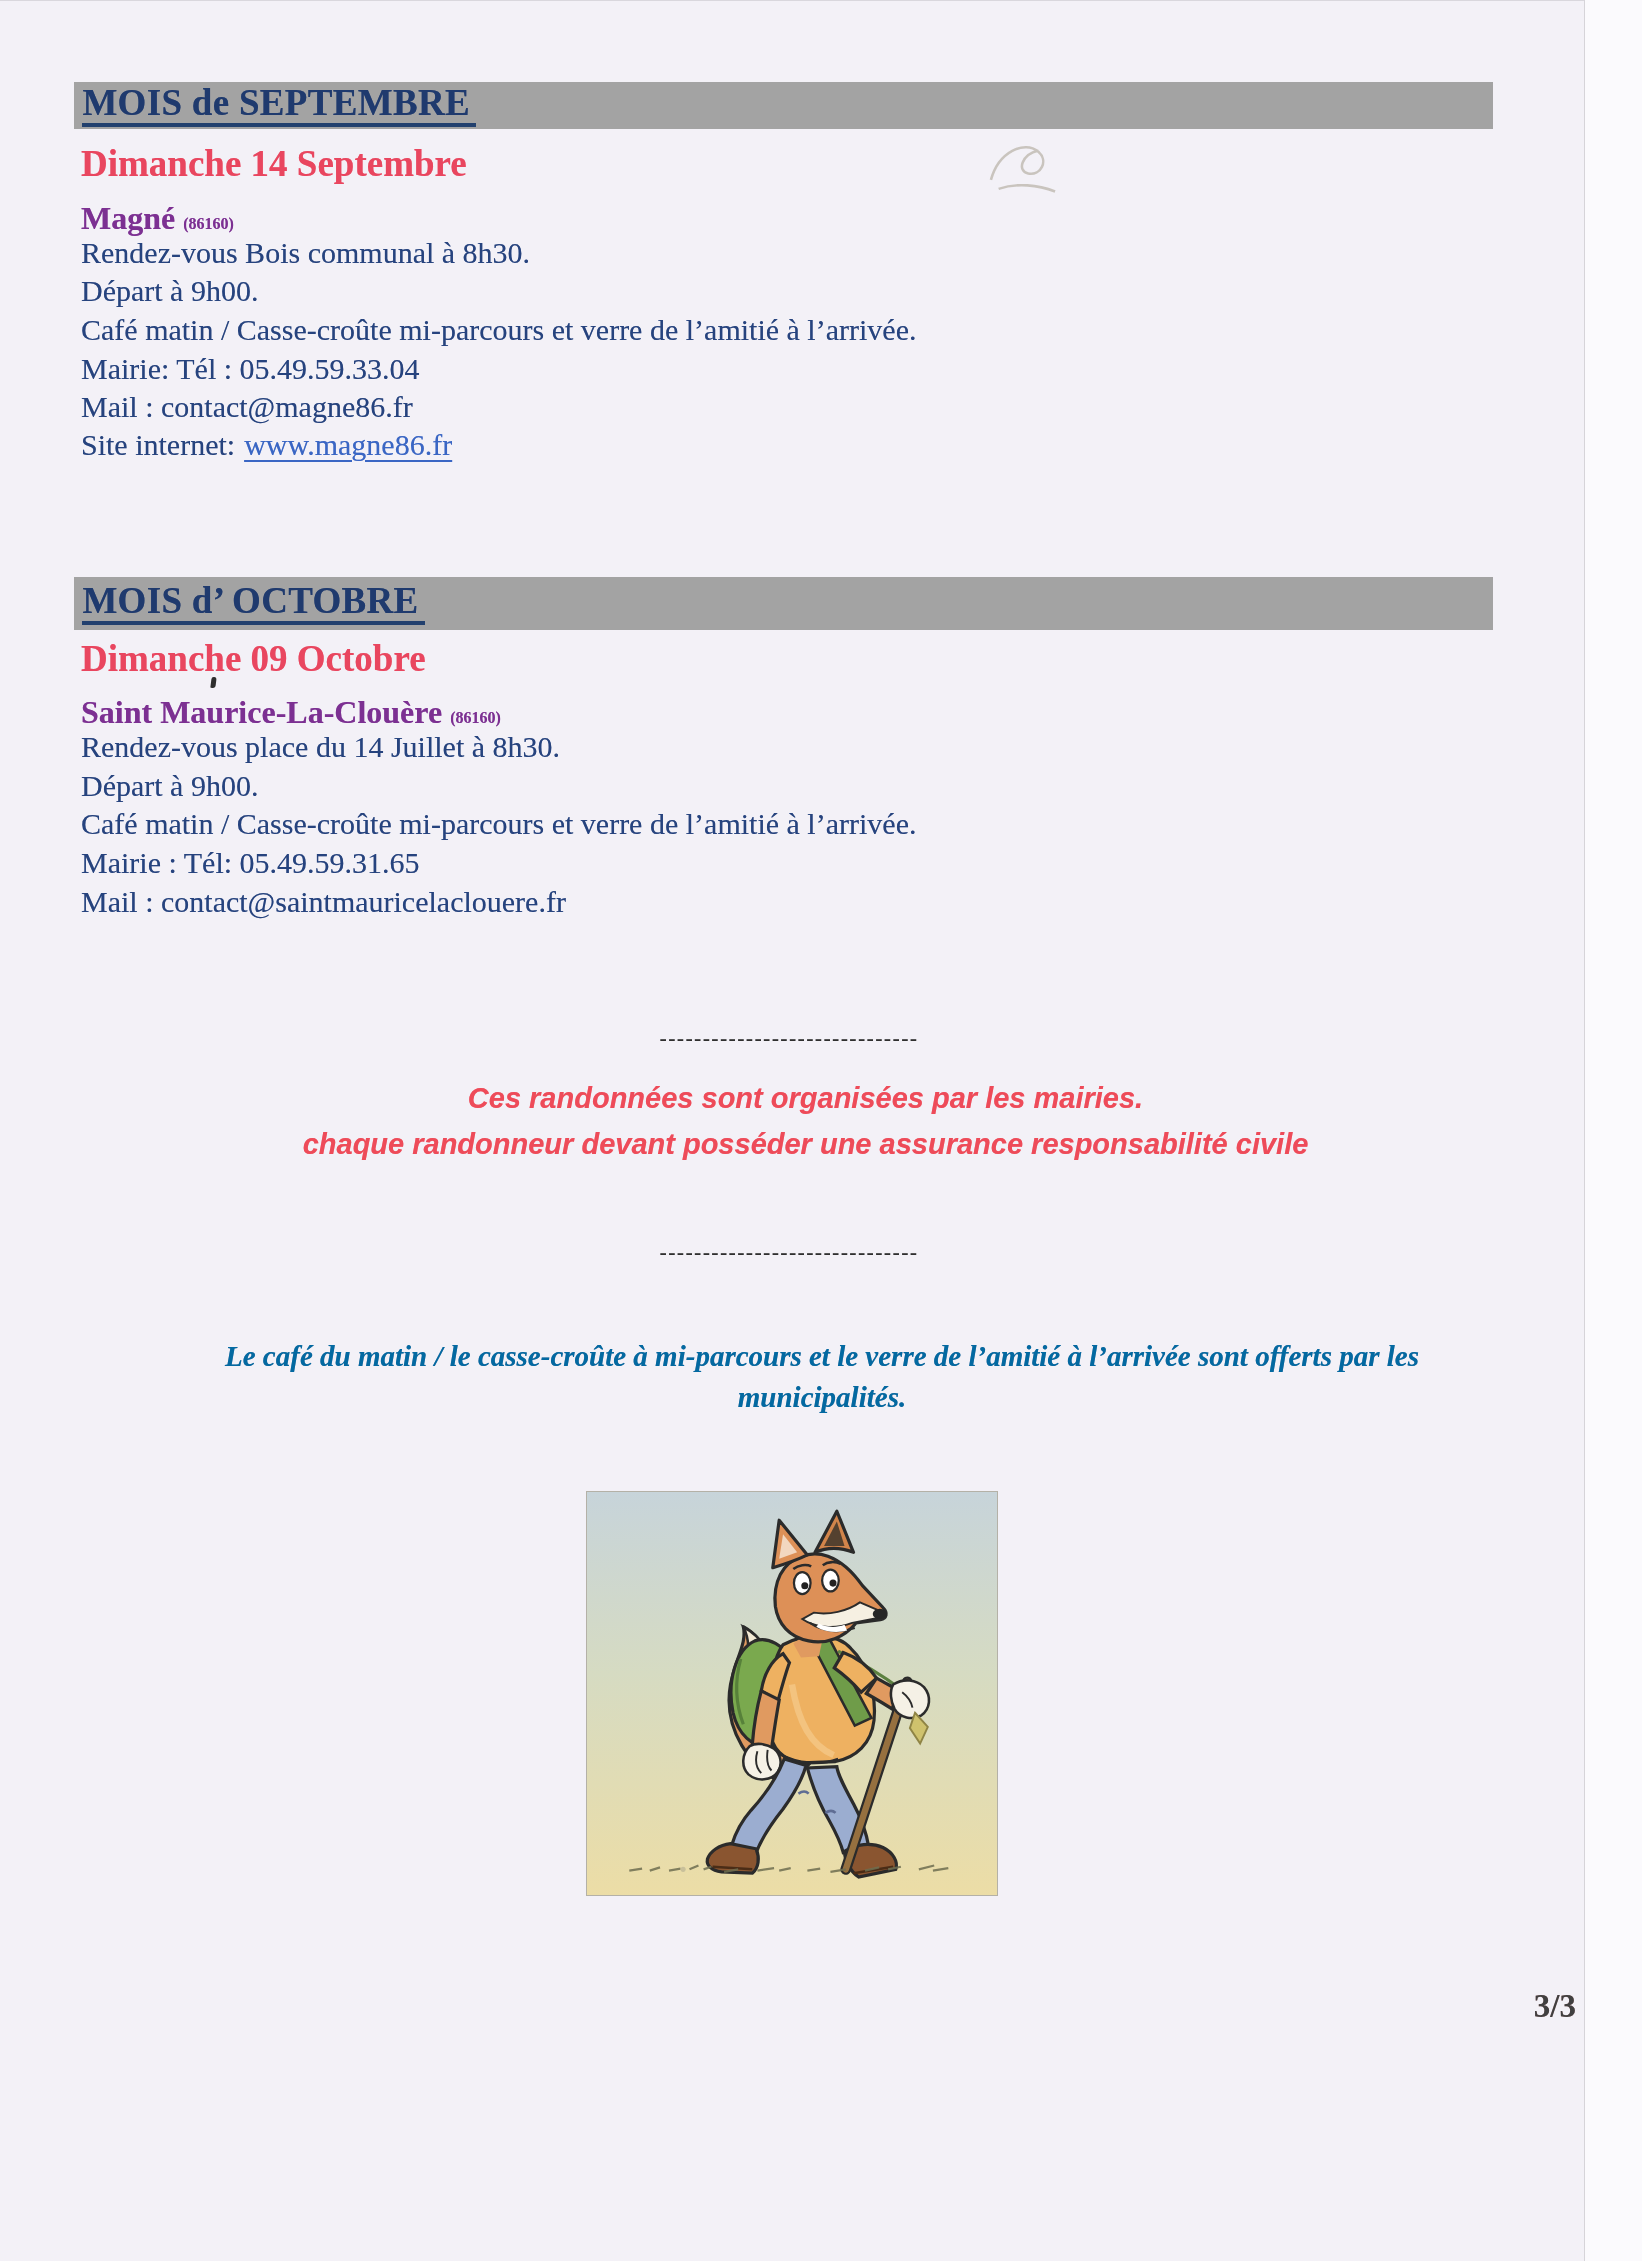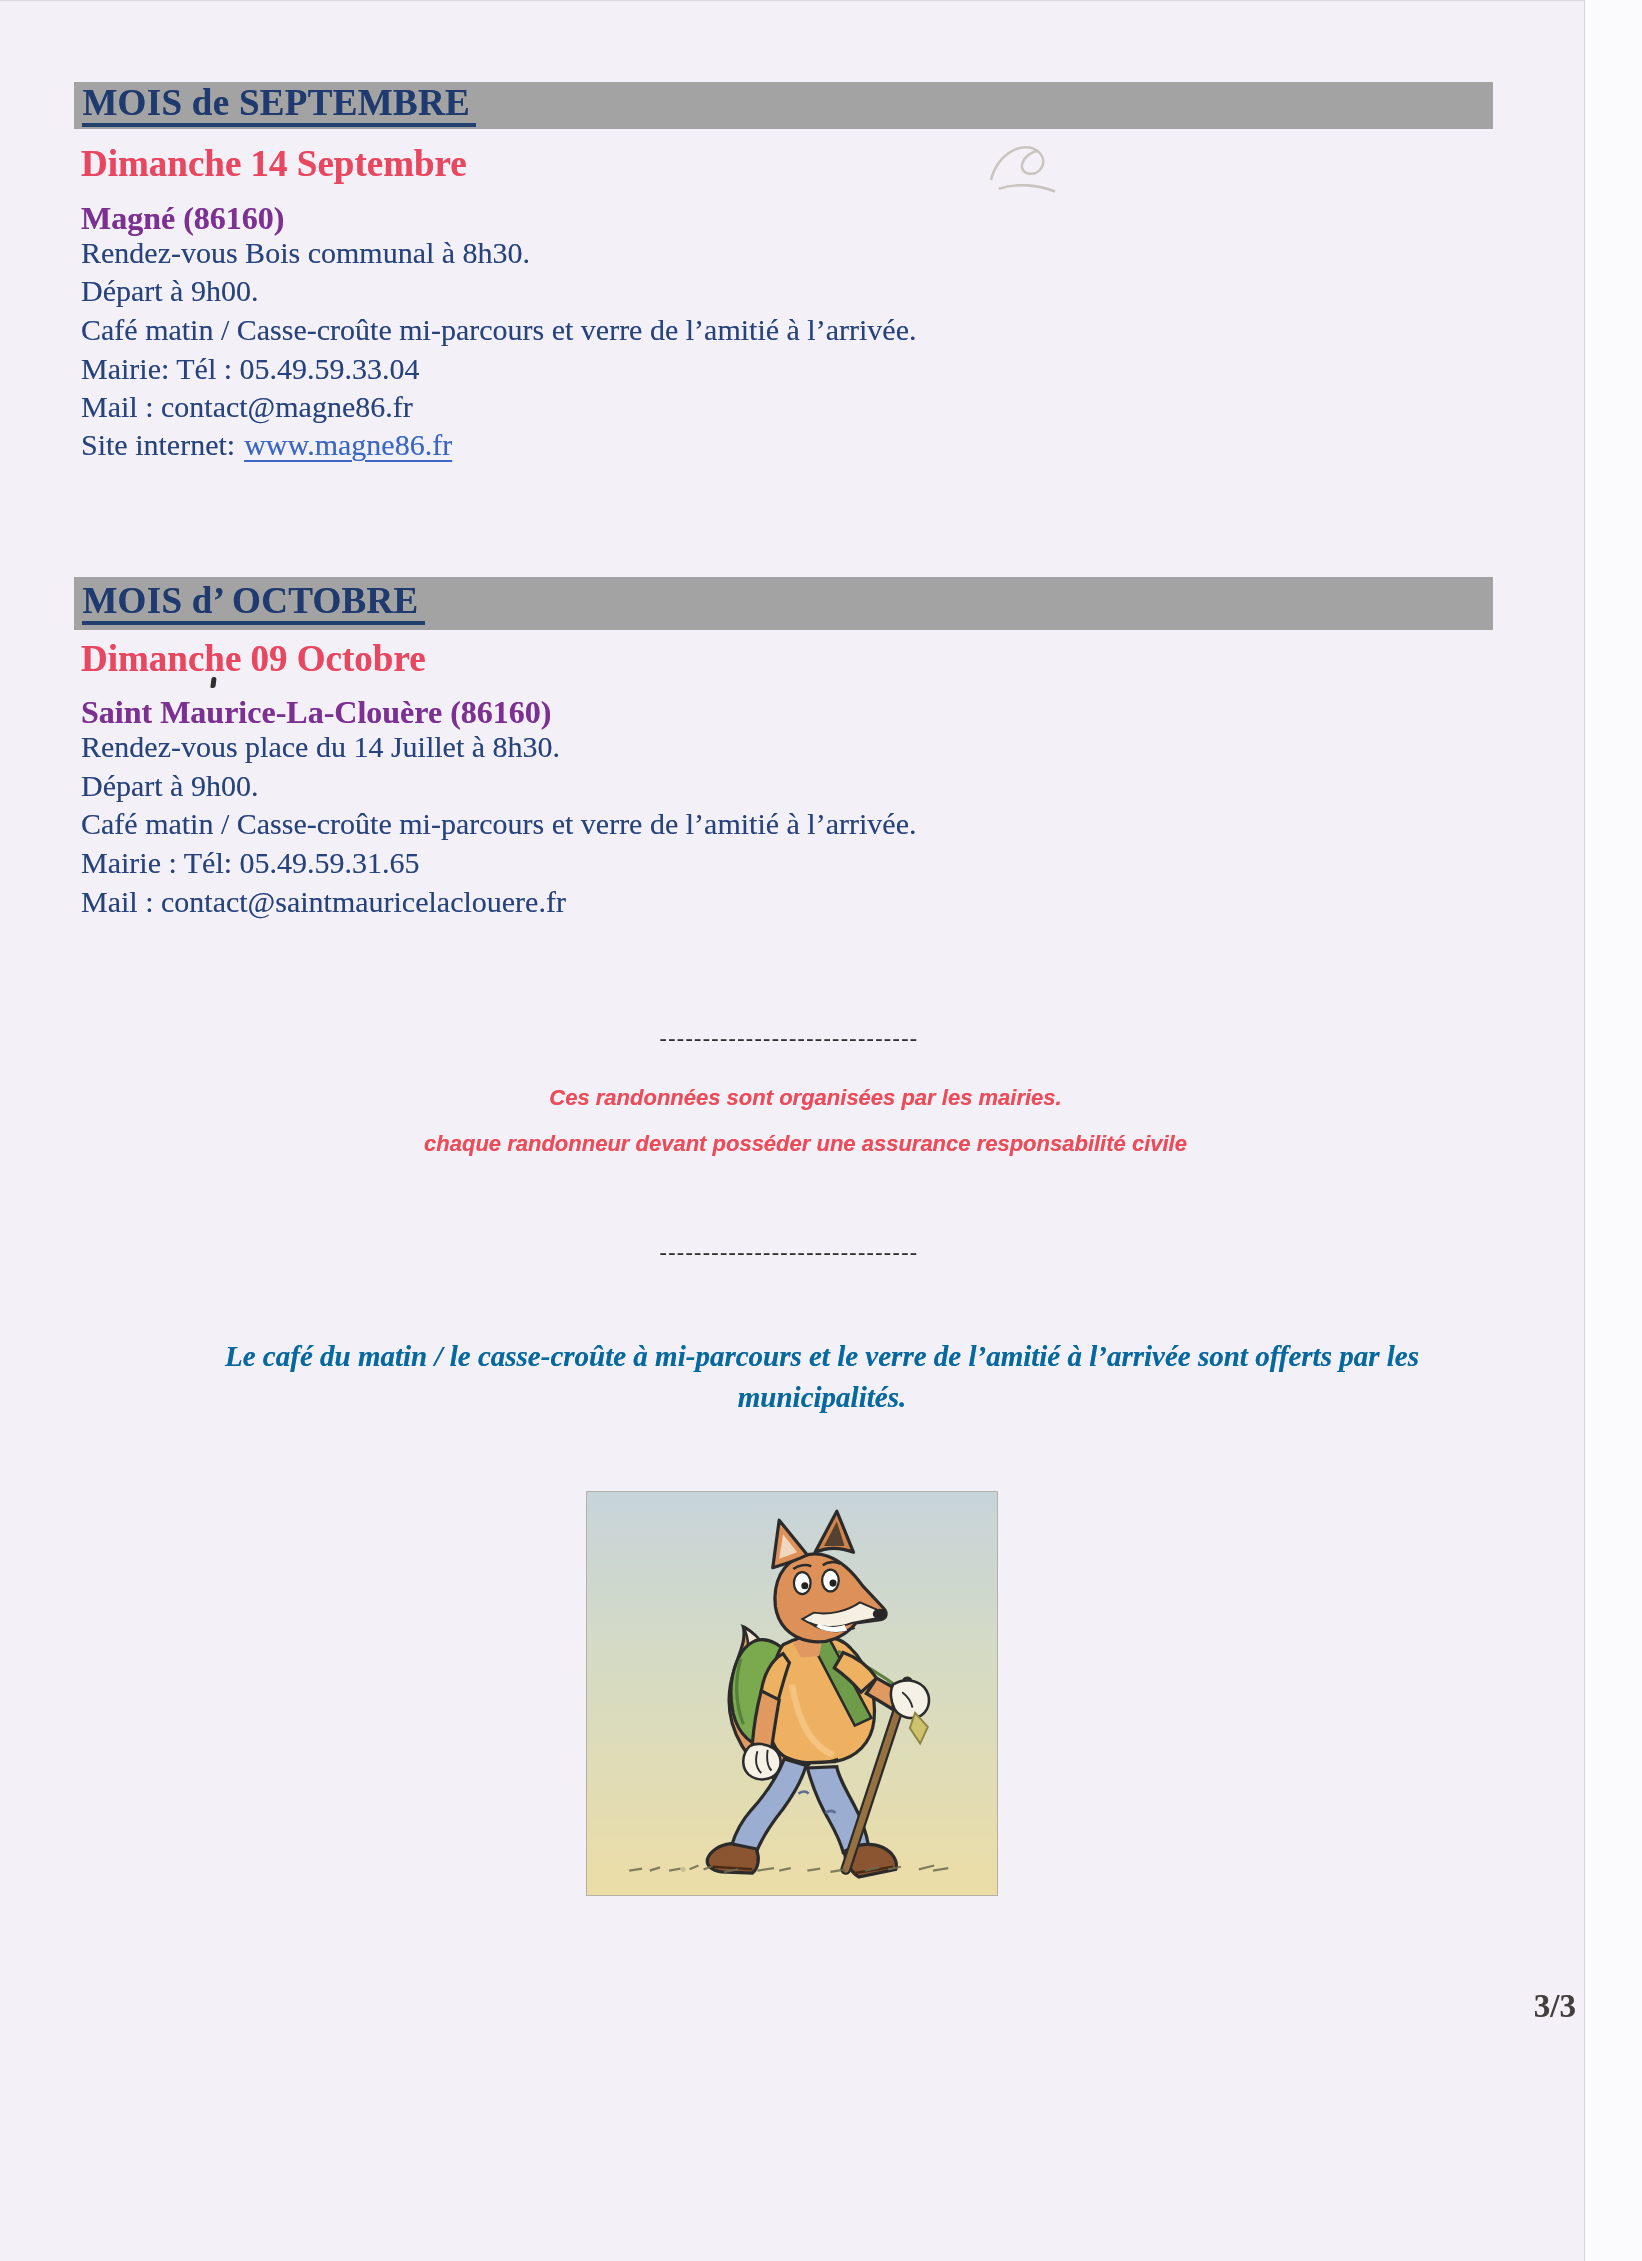--- a/index.html
+++ b/index.html
@@ -33,36 +33,36 @@
   }
   .date-heading{
     position:absolute;left:81px;margin:0;
     font-size:37px;font-weight:700;color:#e9465f;line-height:39px;
     text-shadow:0 0 0.6px rgba(233,70,95,.55);
   }
   .loc{
     position:absolute;left:81px;margin:0;color:#7c3092;line-height:36px;
     font-size:32px;font-weight:700;text-shadow:0 0 0.6px rgba(124,48,146,.55);
   }
-  .loc .postal{font-size:32px;}
+  .loc .postal{font-size:16px;}
   .bline{
     position:absolute;left:81px;font-size:30px;line-height:33px;color:#26437e;
     text-shadow:0 0 0.6px rgba(38,67,126,.45);white-space:nowrap;
   }
   .link{color:#3a66c4;text-decoration:underline;text-underline-offset:4.5px;
         text-decoration-thickness:1.9px;margin-left:9px;cursor:pointer;
         text-shadow:0 0 0.6px rgba(58,102,196,.5);}
   .sep{
     position:absolute;left:0;width:1578px;text-align:center;
     font-size:22px;font-weight:700;letter-spacing:1.3px;color:#2f2f2f;line-height:22px;
   }
   .disc{
     position:absolute;left:0;width:1611px;text-align:center;
     font-family:"Liberation Sans", sans-serif;
-    font-style:italic;font-weight:700;font-size:22px;line-height:46px;
+    font-style:italic;font-weight:700;font-size:29px;line-height:46px;
     color:#ee4b59;text-shadow:0 0 0.6px rgba(238,75,89,.5);
   }
   .note{
     position:absolute;left:81px;width:1482px;text-align:center;
     font-style:italic;font-weight:700;font-size:29px;line-height:41px;
     color:#0369a1;text-shadow:0 0 0.6px rgba(32,69,123,.5);margin-top:24px;
   }
   .fox-box{
     position:absolute;left:586px;top:1491px;width:412px;height:405px;
     border:1.3px solid #b4b1a7;box-sizing:border-box;background:#fff;

